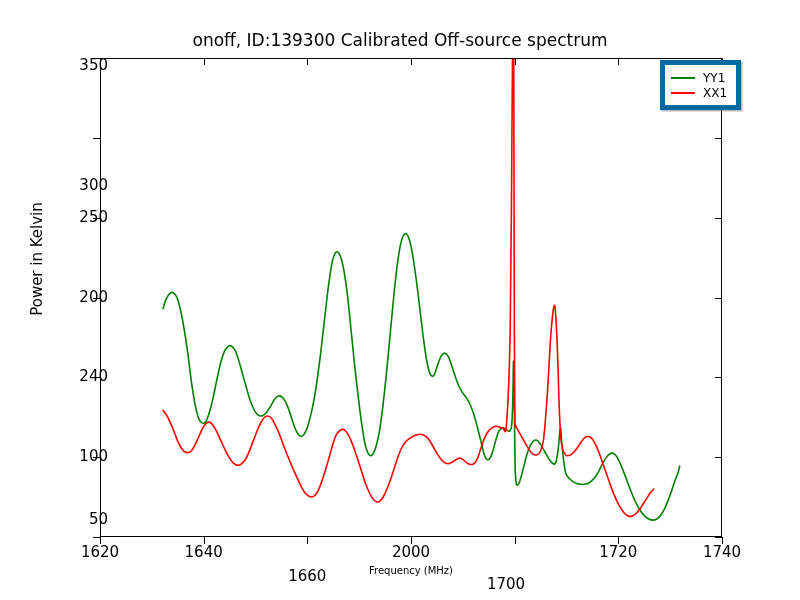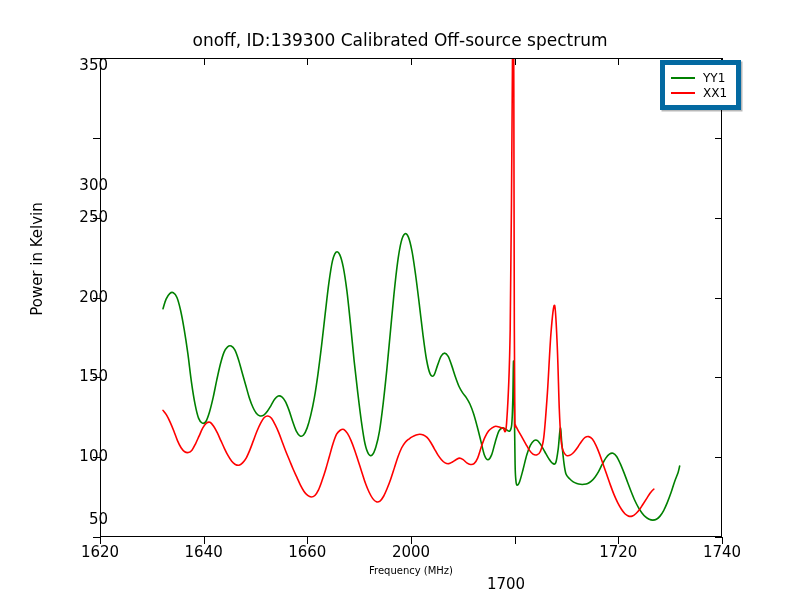--- a/index.html
+++ b/index.html
@@ -81,21 +81,21 @@
 
   <div id="y-ticks">
       <div class="tick-y" style="top: 537px;"></div>
       <div class="tick-yr" style="top: 537px; left: 715px;"></div>
       <div class="ylabel-tick" style="top: 510px;">50</div>
       <div class="tick-y" style="top: 457.167px;"></div>
       <div class="tick-yr" style="top: 457.167px; left: 715px;"></div>
       <div class="ylabel-tick" style="top: 447.167px;">100</div>
       <div class="tick-y" style="top: 377.333px;"></div>
       <div class="tick-yr" style="top: 377.333px; left: 715px;"></div>
-      <div class="ylabel-tick" style="top: 367.333px;">150</div>
+      <div class="ylabel-tick" style="top: 367.333px;">240</div>
       <div class="tick-y" style="top: 297.5px;"></div>
       <div class="tick-yr" style="top: 297.5px; left: 715px;"></div>
       <div class="ylabel-tick" style="top: 287.5px;">200</div>
       <div class="tick-y" style="top: 217.667px;"></div>
       <div class="tick-yr" style="top: 217.667px; left: 715px;"></div>
       <div class="ylabel-tick" style="top: 207.667px;">250</div>
       <div class="tick-y" style="top: 137.833px;"></div>
       <div class="tick-yr" style="top: 137.833px; left: 715px;"></div>
       <div class="ylabel-tick" style="top: 127.833px; margin-top: 48px;">300</div>
       <div class="tick-y" style="top: 58px;"></div>
@@ -104,21 +104,21 @@
     </div>
   <div id="x-ticks">
       <div class="tick-x" style="left: 100px;"></div>
       <div class="tick-xt" style="left: 100px; top: 58px;"></div>
       <div class="xlabel-tick" style="left: 65px;">1620</div>
       <div class="tick-x" style="left: 203.667px;"></div>
       <div class="tick-xt" style="left: 203.667px; top: 58px;"></div>
       <div class="xlabel-tick" style="left: 168.667px;">1640</div>
       <div class="tick-x" style="left: 307.333px;"></div>
       <div class="tick-xt" style="left: 307.333px; top: 58px;"></div>
-      <div class="xlabel-tick" style="left: 272.333px;">1660</div>
+      <div class="xlabel-tick" style="left: 272.333px; margin-top: 24px;">1660</div>
       <div class="tick-x" style="left: 411px;"></div>
       <div class="tick-xt" style="left: 411px; top: 58px;"></div>
       <div class="xlabel-tick" style="left: 376px;">2000</div>
       <div class="tick-x" style="left: 514.667px;"></div>
       <div class="tick-xt" style="left: 514.667px; top: 58px;"></div>
       <div class="xlabel-tick" style="left: 471px; margin-top: 32px;">1700</div>
       <div class="tick-x" style="left: 618.333px;"></div>
       <div class="tick-xt" style="left: 618.333px; top: 58px;"></div>
       <div class="xlabel-tick" style="left: 583.333px;">1720</div>
       <div class="tick-x" style="left: 722px;"></div>

